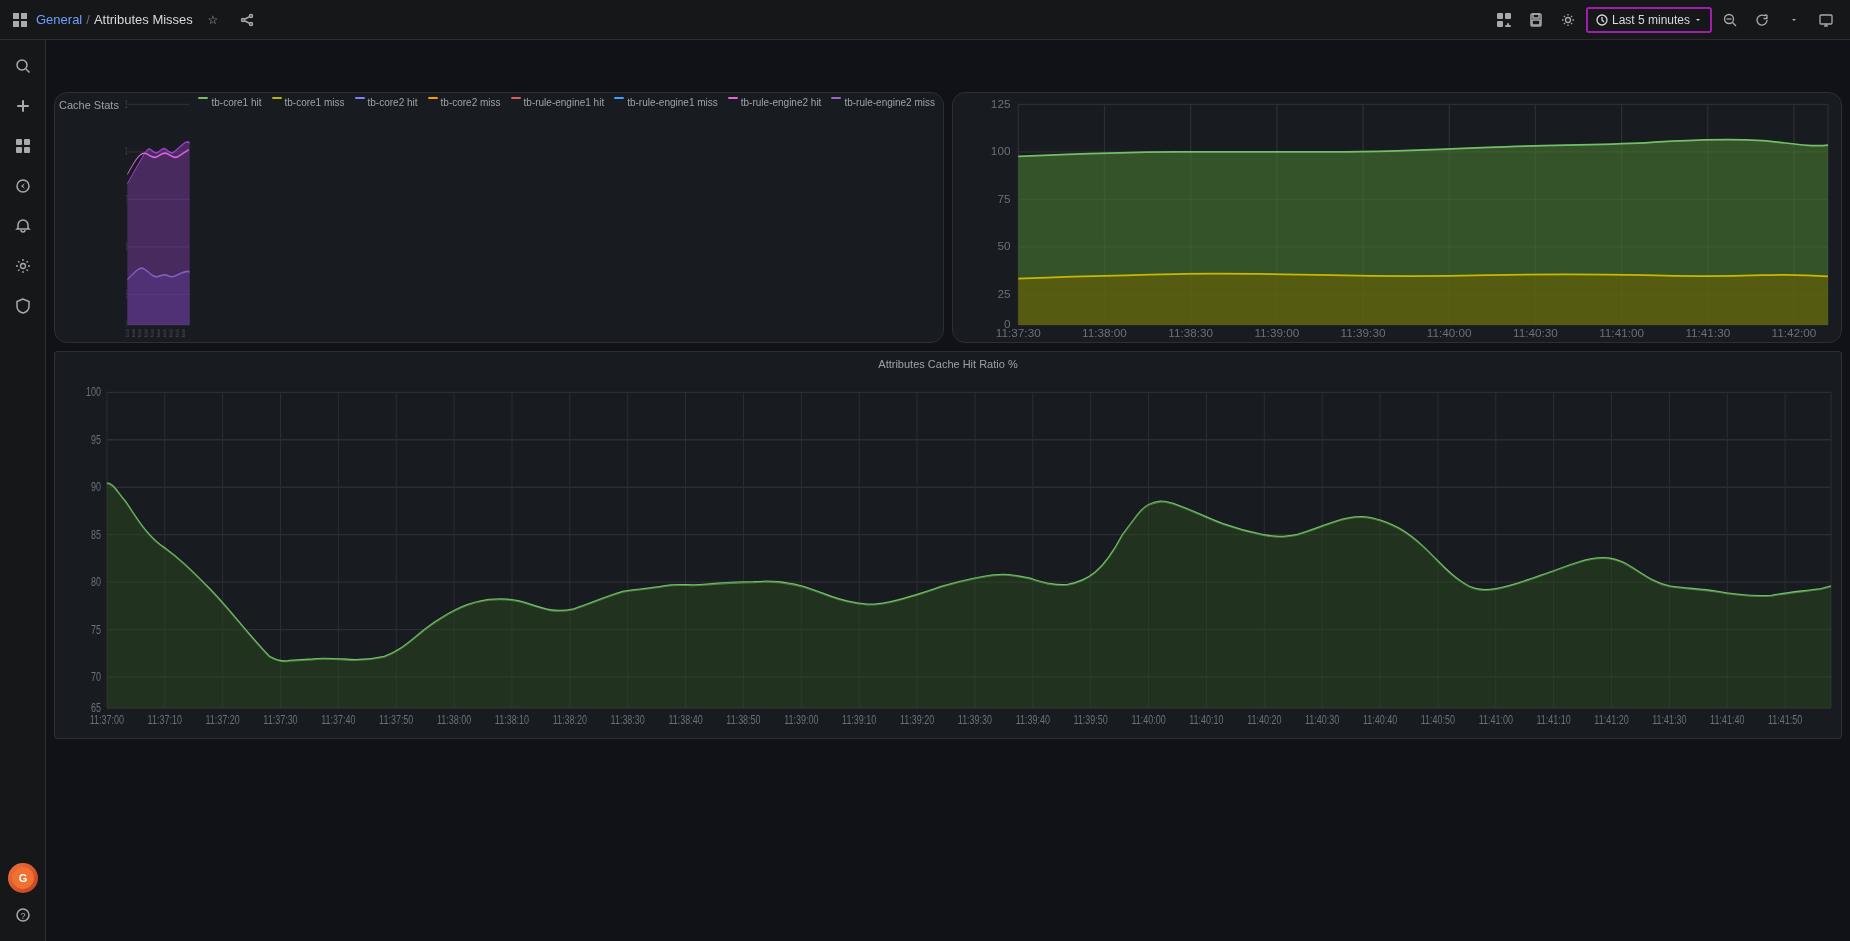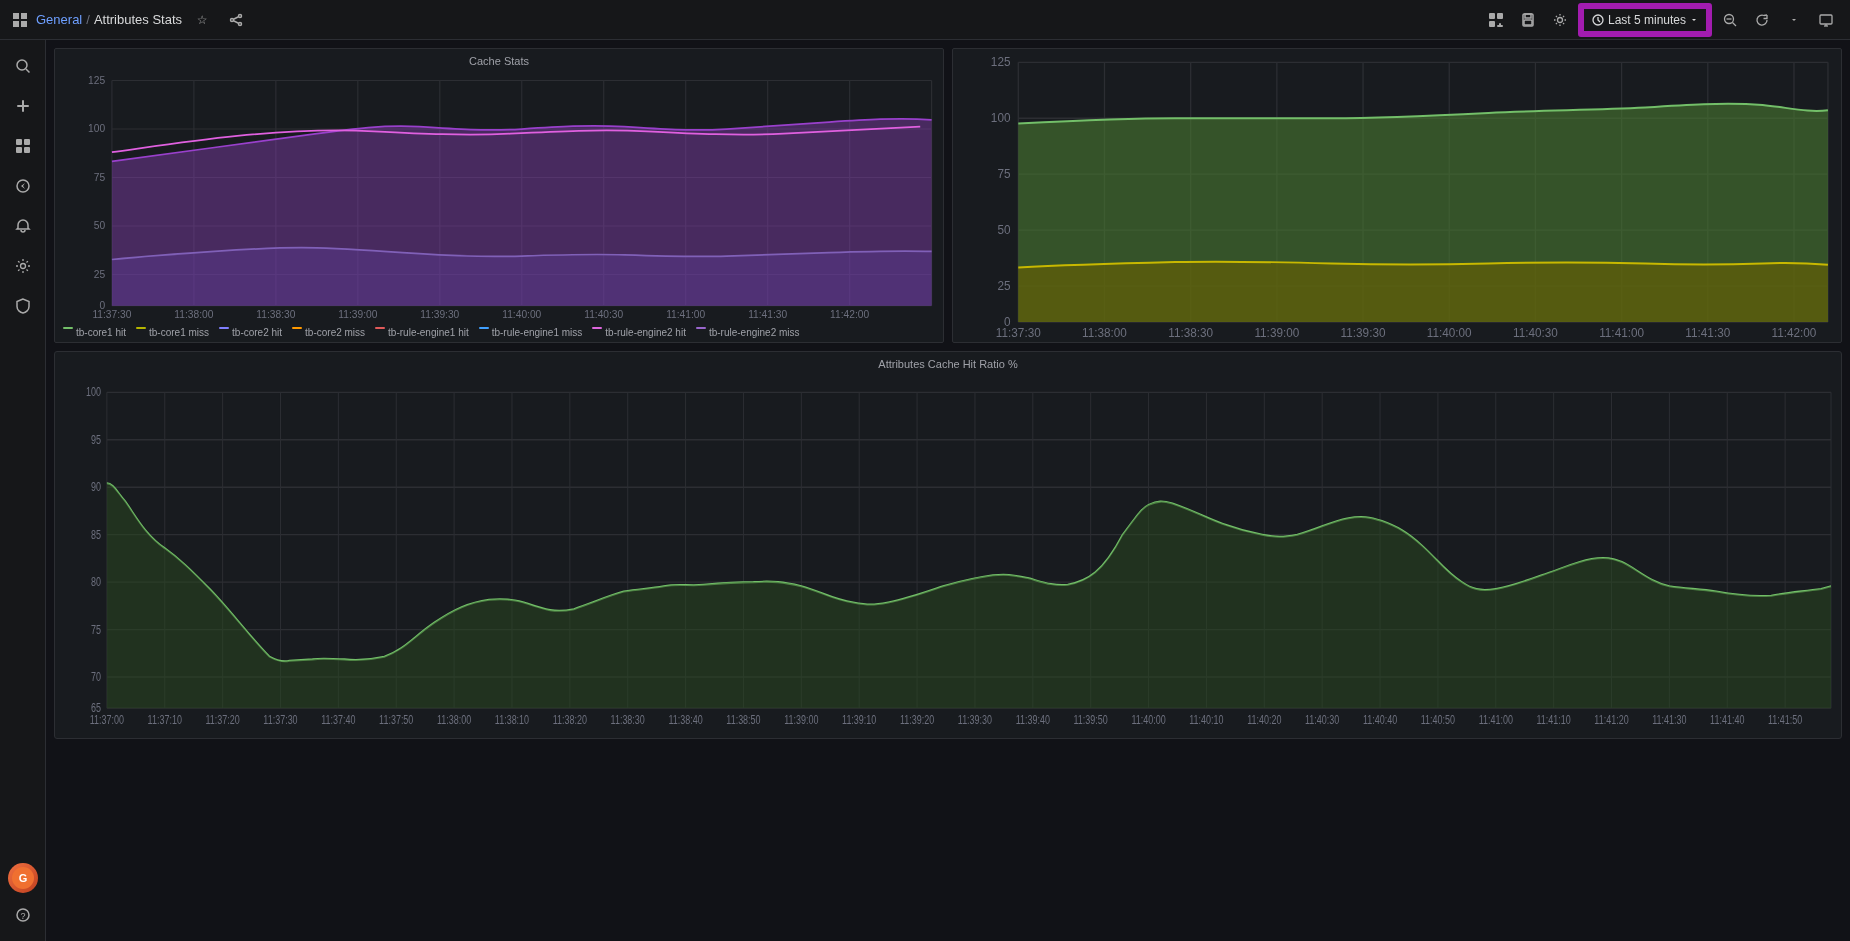--- a/index.html
+++ b/index.html
@@ -45,21 +45,21 @@
     .breadcrumb-sep { color: #6c6f7d; }
     .topnav-icons { display: flex; align-items: center; gap: 4px; }
     .nav-icon-btn {
       width: 28px; height: 28px;
       display: flex; align-items: center; justify-content: center;
       border-radius: 3px; cursor: pointer; color: #aaa;
       border: none; background: transparent;
     }
     .time-btn {
       display: flex; align-items: center; gap: 4px;
-      background: #161719; border: 6px solid #a21caf;
+      background: #161719; border: 2px solid #a21caf;
       color: #d8d9da; padding: 4px 8px; border-radius: 3px;
       cursor: pointer; font-size: 12px;
     }
 
     
     .layout {
       display: flex;
       flex: 1;
       overflow: hidden;
     }
@@ -103,25 +103,26 @@
     
     .panels-row {
       display: flex;
       gap: 8px;
       height: 295px;
       flex-shrink: 0;
     }
     .panel {
       background: #181b1f;
       border: 1px solid #2c2e33;
-      border-radius: 2px;
+      border-radius: 13px;
       flex: 1;
       display: flex;
-      flex-direction: column;
+      flex-direction: row;
       overflow: hidden;
+      margin-top: 44px;
     }
     .panel-title {
       text-align: center;
       font-size: 11px;
       color: #9fa1a8;
       padding: 6px 4px 2px;
       flex-shrink: 0;
     }
     .panel-chart {
       flex: 1;
@@ -169,21 +170,21 @@
       <svg width="16" height="16" viewBox="0 0 16 16" fill="currentColor">
         <rect x="1" y="1" width="6" height="6"></rect>
           <rect x="9" y="1" width="6" height="6"></rect>
         <rect x="1" y="9" width="6" height="6"></rect>
           <rect x="9" y="9" width="6" height="6"></rect>
       </svg>
     </div>
     <div class="breadcrumb">
       <a href="#">General</a>
       <span class="breadcrumb-sep">/</span>
-      <span>Attributes Stats</span>
+      <span>Attributes Misses</span>
     </div>
     <div class="nav-icon-btn" title="Favorite">☆</div>
     <div class="nav-icon-btn" title="Share">
       <svg width="14" height="14" viewBox="0 0 14 14" fill="none" stroke="currentColor" stroke-width="1.5">
         <circle cx="11" cy="3" r="1.5"></circle>
           <circle cx="3" cy="7" r="1.5"></circle>
           <circle cx="11" cy="11" r="1.5"></circle>
         <line x1="4.5" y1="6.2" x2="9.5" y2="3.8"></line>
           <line x1="4.5" y1="7.8" x2="9.5" y2="10.2"></line>
       </svg>

